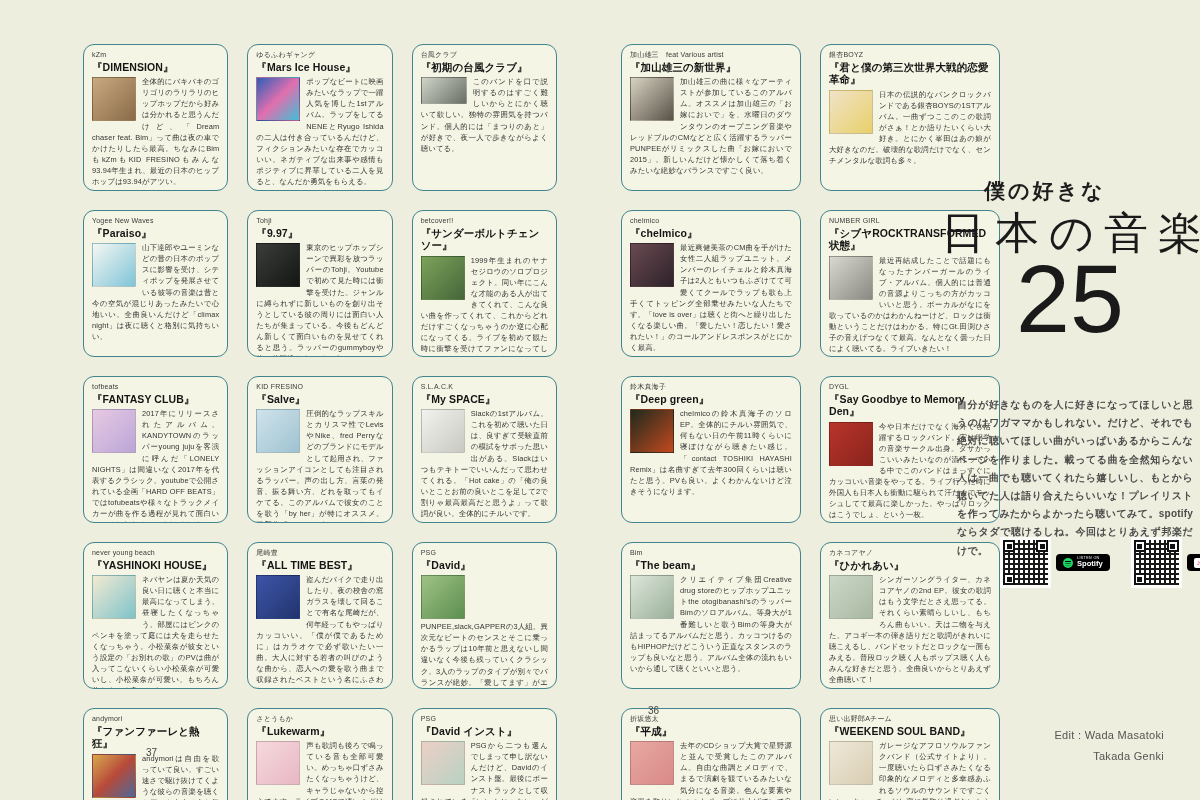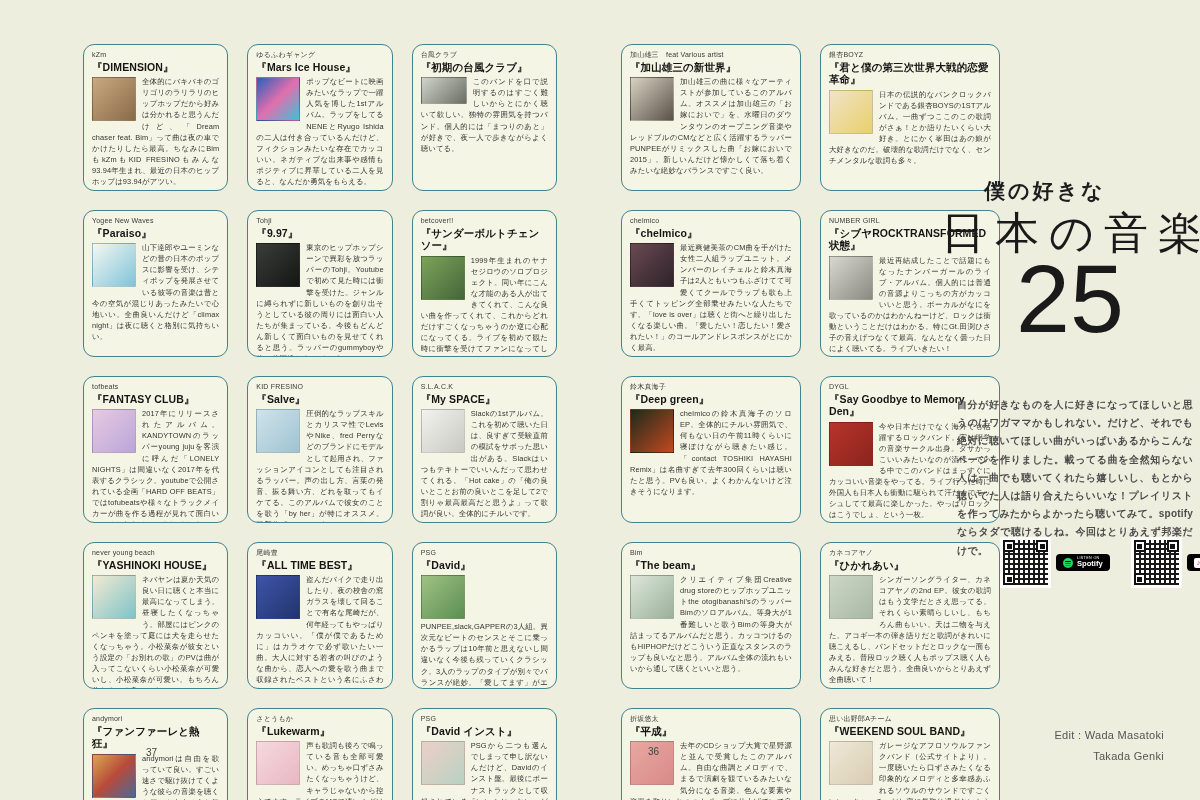--- a/index.html
+++ b/index.html
@@ -62,21 +62,21 @@
   .spotify-dot{width:10px;height:10px;border-radius:50%;background:#1ed760;flex:none;position:relative;}
   .spotify-dot::after{
     content:"";position:absolute;left:2px;top:3px;width:6px;height:1.2px;background:#000;
     box-shadow:0 2.2px 0 -0.2px #000, 0 4.2px 0 -0.4px #000;border-radius:2px;
   }
   .apple-glyph{width:10px;height:10px;border-radius:2px;background:#fff;color:#e0356f;font-size:7.5px;line-height:10px;text-align:center;flex:none;font-weight:bold;}
 
   .credits{position:absolute;right:36px;top:725px;text-align:right;font-size:11px;line-height:1.95;color:#555;letter-spacing:.3px;}
   .page-num{position:absolute;font-size:10px;color:#444;}
   .page-num.left{left:146px;top:747px;}
-  .page-num.right{left:648px;top:746px;}
+  .page-num.right{left:648px;top:705px;}
 </style>
 </head>
 <body>
 
 <div class="spread">
 
   <div class="cards-grid left">
       <div class="card">
         <div class="card-artist">kZm</div>
         <div class="card-title">『DIMENSION』</div>

